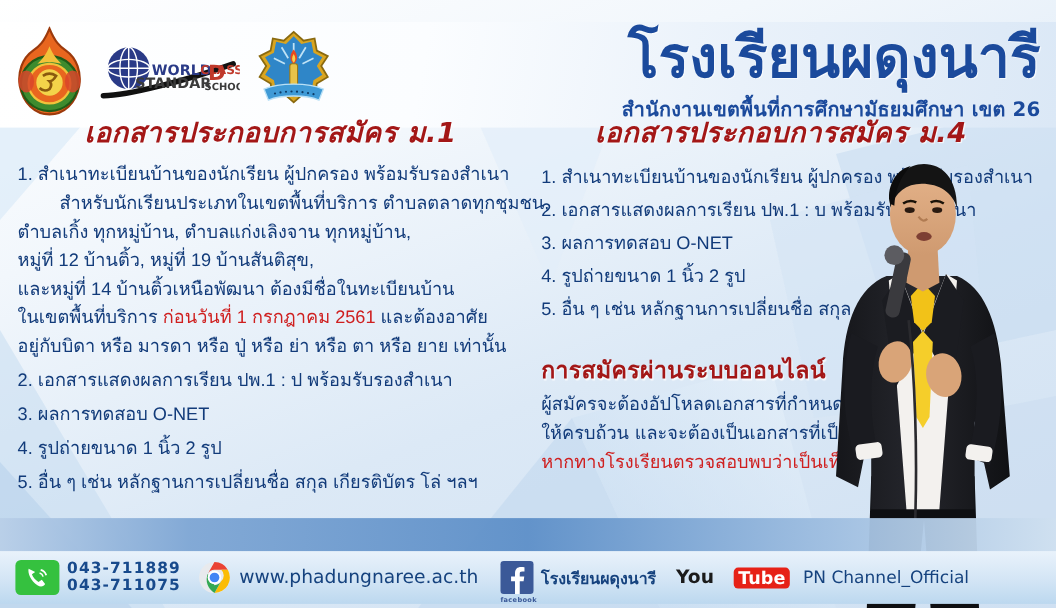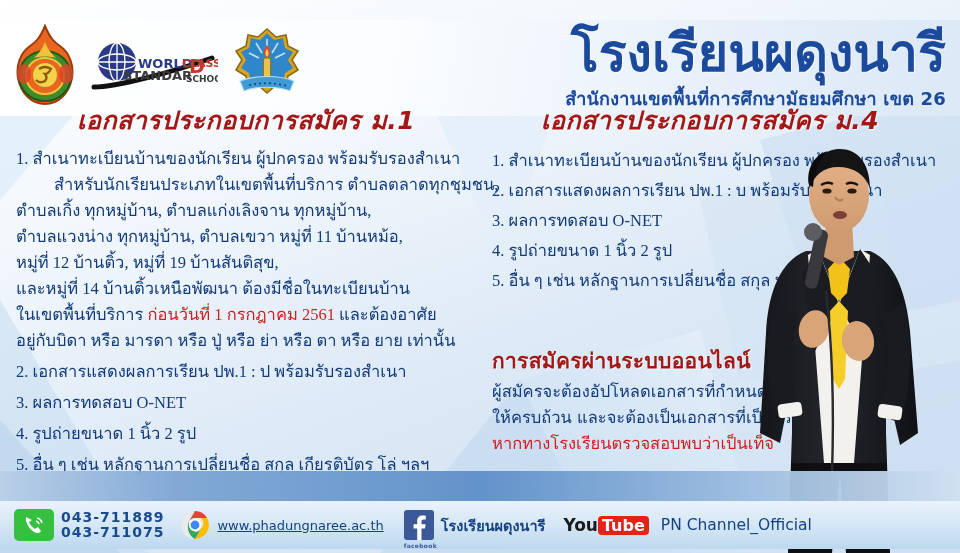--- a/index.html
+++ b/index.html
@@ -54,34 +54,34 @@
     font-family:"DejaVu Sans", sans-serif;
     font-size: 25px; font-weight: bold; color:#a31717;
     text-align: center; letter-spacing: .5px;
     text-shadow: 1px 1px 1px rgba(255,255,255,.85);
     margin-bottom: 6px;
     font-style: italic;
   }
   #col-right .col-head { text-align: center; padding-right: 16px; }
 
   .line {
-    font-family:Liberation Serif, serif;
+    font-family:Liberation Sans, sans-serif;
     font-size: 16.5px; line-height: 26px; color:#123b7a;
     white-space: nowrap;
   }
   .line.indent { padding-left: 38px; }
   .line.sp { margin-top: 5px; }
   .red { color:#cf1f1f; }
 
   
   #rlist .line { font-size: 16.5px; line-height: 30px; }
 
   
   #online {
-    position:absolute; left: 0px; top: 244px; width: 420px;
+    position:absolute; left: 0px; top: 220px; width: 420px;
   }
   #online .on-head {
     font-family:"DejaVu Sans", sans-serif;
     font-size: 21px; font-weight:bold; color:#a31717;
     margin-bottom: 2px; letter-spacing:.3px;
     text-shadow: 1px 1px 1px rgba(255,255,255,.8);
   }
   #online .on-line {
     font-family:"DejaVu Sans", sans-serif;
     font-size: 16.5px; line-height: 26px; color:#123b7a; white-space:nowrap;
@@ -106,32 +106,32 @@
   .phone-icon {
     width:40px; height:32px; border-radius:5px;
     background:#35c13f; display:flex; align-items:center; justify-content:center;
   }
   .phones {
     font-family:"DejaVu Sans", sans-serif; font-weight:bold;
     font-size:14px; line-height:15px; color:#184a8c; letter-spacing:1px;
   }
   .chrome-icon { width:30px; height:30px; }
   .weburl {
-    font-family:"DejaVu Sans", sans-serif; font-size:13px; color:#15427e;text-decoration:underline;
+    font-family:"DejaVu Sans", sans-serif; font-size:17px; color:#15427e;
   }
   .fb-icon {
     width:30px; height:30px; background:#3b5998; border-radius:3px;
     position:relative; display:flex; align-items:flex-end; justify-content:center;
   }
   .fb-cap {
     position:absolute; bottom:-9px; left:0; width:30px; text-align:center;
     font-size:6px; color:#3b5998; font-weight:bold; letter-spacing:.3px;
   }
   .fbname { font-family:"DejaVu Sans", sans-serif; font-size:14.5px; color:#15427e; font-weight:bold; }
-  .yt { display:flex; align-items:center; gap:0; }
+  .yt { display:flex; align-items:center; gap:18px; }
   .yt-you {
     font-family:"DejaVu Sans", sans-serif; font-weight:bold; font-size:17px; color:#1b1b1b;
   }
   .yt-tube {
     font-family:"DejaVu Sans", sans-serif; font-weight:bold; font-size:16px; color:#ffffff;
     background:#e62117; border-radius:4px; padding:0 4px;
   }
   .ytname { font-family:"DejaVu Sans", sans-serif; font-size:15.5px; color:#15427e; margin-left:5px; }
 </style>
 </head>
@@ -228,21 +228,20 @@
   </div>
 
   <div id="cols">
 
     <div class="col" id="col-left">
       <div class="col-head">เอกสารประกอบการสมัคร ม.1</div>
 
       <div class="line">1. สำเนาทะเบียนบ้านของนักเรียน ผู้ปกครอง พร้อมรับรองสำเนา</div>
       <div class="line indent">สำหรับนักเรียนประเภทในเขตพื้นที่บริการ ตำบลตลาดทุกชุมชน,</div>
       <div class="line">ตำบลเกิ้ง ทุกหมู่บ้าน, ตำบลแก่งเลิงจาน ทุกหมู่บ้าน,</div>
-      <div class="line">ตำบลแวงน่าง ทุกหมู่บ้าน, ตำบลเขวา หมู่ที่ 11 บ้านหม้อ,</div>
       <div class="line">หมู่ที่ 12 บ้านติ้ว, หมู่ที่ 19 บ้านสันติสุข,</div>
       <div class="line">และหมู่ที่ 14 บ้านติ้วเหนือพัฒนา ต้องมีชื่อในทะเบียนบ้าน</div>
 
       <div class="line"><span>ในเขตพื้นที่บริการ </span><span class="red">ก่อนวันที่ 1 กรกฎาคม 2561</span><span> และต้องอาศัย</span></div>
 
       <div class="line">อยู่กับบิดา หรือ มารดา หรือ ปู่ หรือ ย่า หรือ ตา หรือ ยาย เท่านั้น</div>
       <div class="line sp">2. เอกสารแสดงผลการเรียน ปพ.1 : ป พร้อมรับรองสำเนา</div>
       <div class="line sp">3. ผลการทดสอบ O-NET</div>
       <div class="line sp">4. รูปถ่ายขนาด 1 นิ้ว 2 รูป</div>
       <div class="line sp">5. อื่น ๆ เช่น หลักฐานการเปลี่ยนชื่อ สกุล เกียรติบัตร โล่ ฯลฯ</div>

